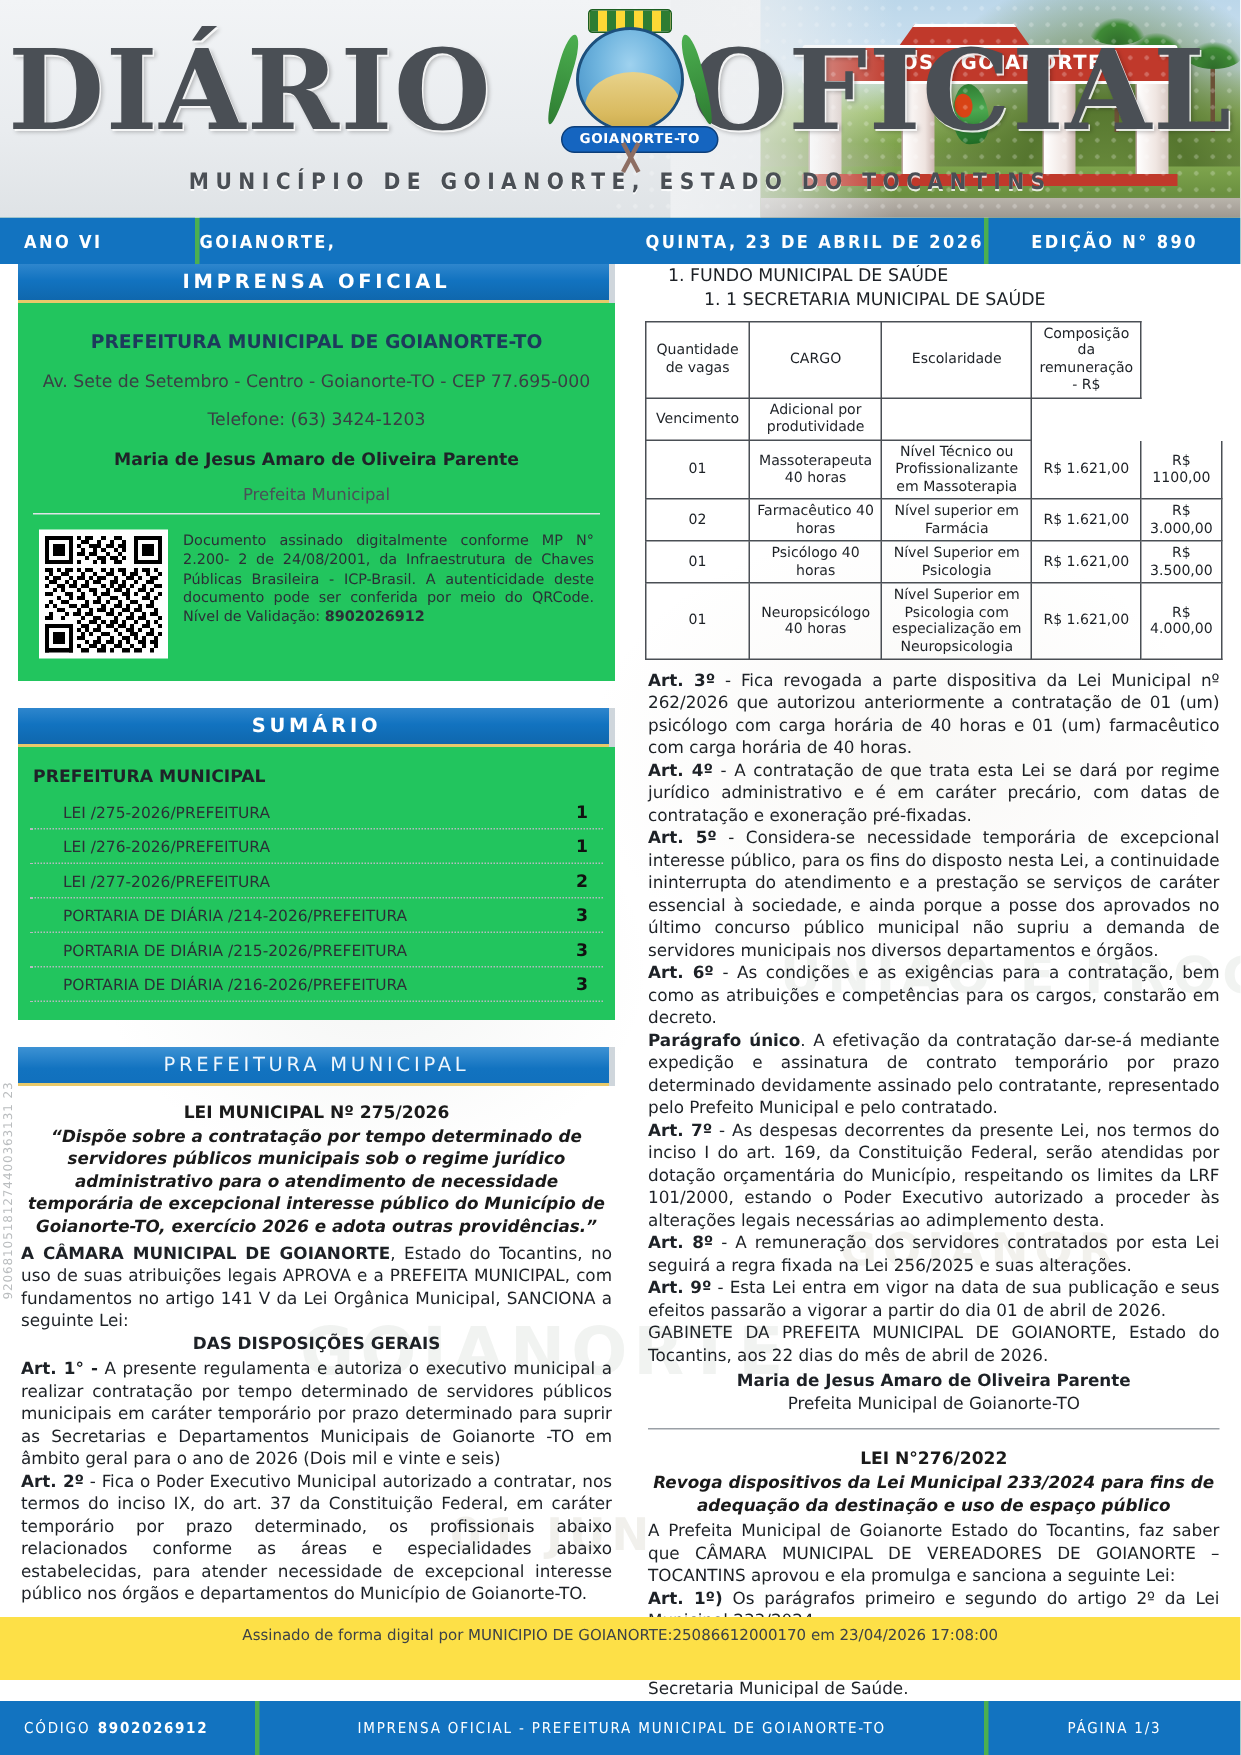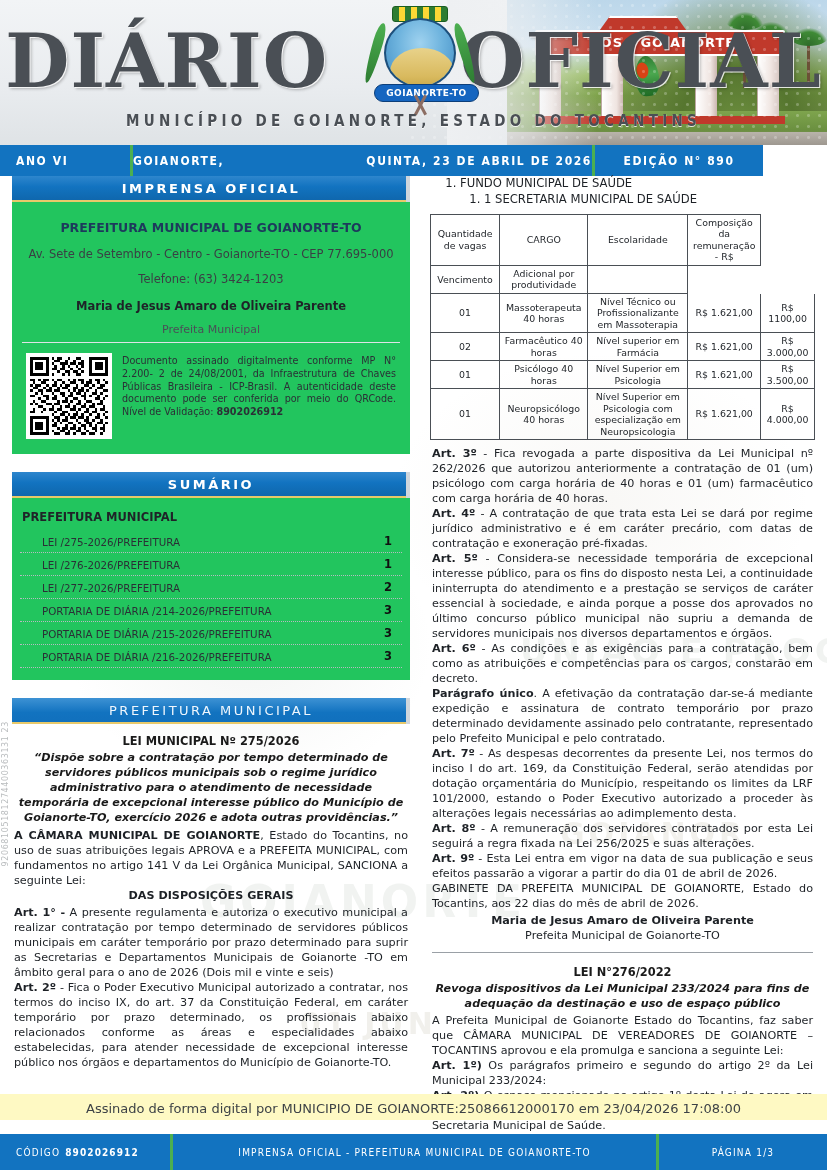--- a/index.html
+++ b/index.html
@@ -139,21 +139,21 @@
     position:absolute; left:38px; top:88px; width:34px; height:20px;
   }
   .crest .tool i {
     position:absolute; left:15px; top:0; width:3px; height:22px; background:#8d6e63; display:block;
   }
   .crest .tool i:nth-child(1){ transform: rotate(28deg); }
   .crest .tool i:nth-child(2){ transform: rotate(-28deg); }
 
   
   .datebar {
-    display:flex; width:763px; height:31px;
+    display:flex; width:827px; height:31px;
     background:#4caf50;
   }
   .datebar > div {
     background:#1273c0; color:#fff;
     display:flex; align-items:center;
     font: bold 12px "DejaVu Sans Condensed","DejaVu Sans", sans-serif;
     letter-spacing:1.6px;
   }
   .db-ano { width:130px; padding-left:16px; margin-right:3px; font-weight:normal; letter-spacing:2px; }
   .db-mid { flex:1; justify-content:space-between; margin-right:3px; font-weight:normal; }
@@ -256,22 +256,22 @@
     font-size:9.4px; line-height:1.22; text-align:center; vertical-align:middle; color:#1d2126;
   }
   table.tbl td.noborder { border:1px solid transparent; border-left-color:transparent; }
   .c1{width:18%}.c2{width:23%}.c3{width:26%}.c4{width:19%}.c5{width:14%}
 
   .hr { border:0; border-top:1px solid #9aa0a6; margin:9px 0 12px; }
 
   
   .footnote {
     position:absolute; left:0; bottom:50px; width:827px;
-    text-align:center; font-size:13px; color:#3d4246;
-    background:#fef9c3; padding:7px 0 4px;
+    text-align:center; font-size:10px; color:#3d4246;
+    background:#fde047; padding:7px 0 24px;
   }
   .footbar {
     position:absolute; left:0; bottom:0; width:827px; height:36px;
     display:flex; background:#4caf50;
   }
   .footbar > div {
     background:#1273c0; color:#fff; display:flex; align-items:center;
     font: 10px "DejaVu Sans Condensed","DejaVu Sans",sans-serif; letter-spacing:1.2px;
   }
   .fb-code { width:170px; padding-left:16px; margin-right:3px; }

